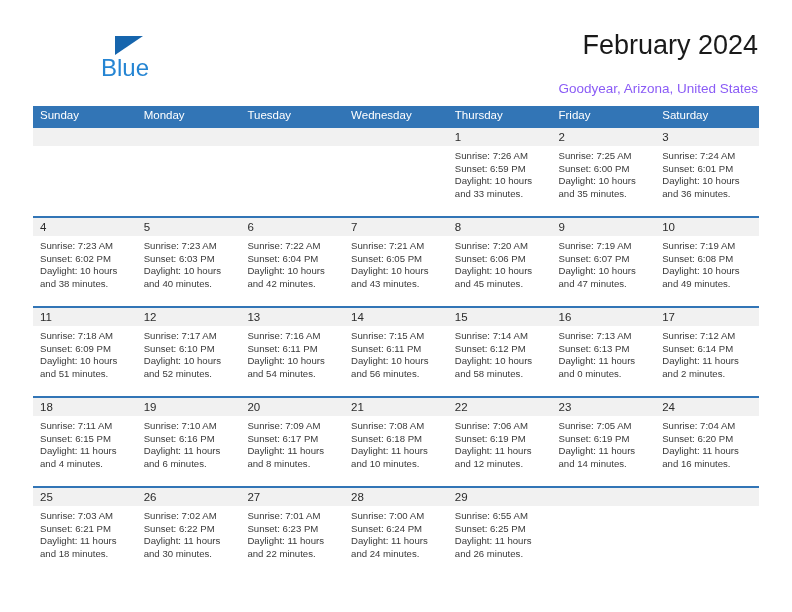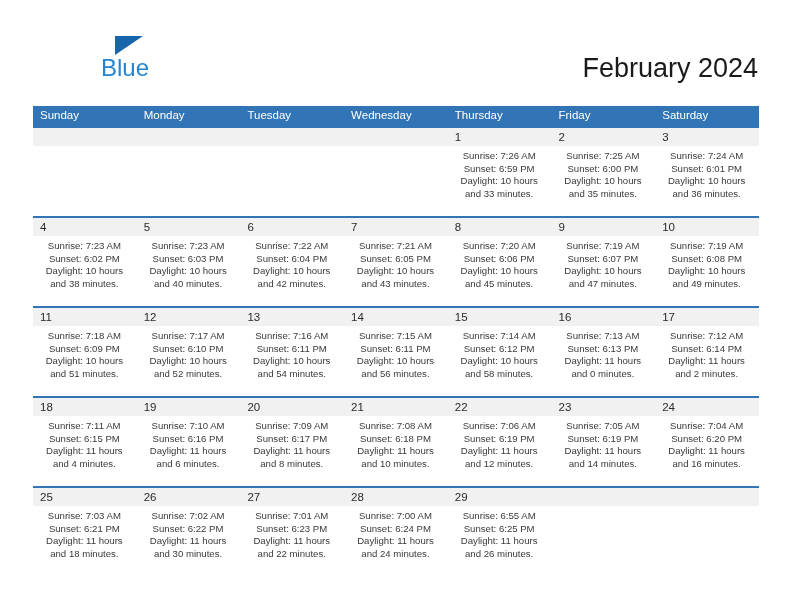--- a/index.html
+++ b/index.html
@@ -69,21 +69,20 @@
     position: absolute;
     right: 0;
     top: 0;
     text-align: right;
   }
   .month-title {
     font-size: 27px;
     color: #1a1a1a;
     line-height: 34px;
     white-space: nowrap;
-    margin-top: 23px;
   }
   .location-title {
     font-size: 13.5px;
     color: #8b5cf6;
     line-height: 20px;
     margin-top: 17px;
     white-space: nowrap;
   }
 
   
@@ -130,21 +129,20 @@
     line-height: 15px;
   }
   .daycell.empty .daynum-band {
     background: #f1f1f1;
   }
   .details {
     padding: 4px 8px 0 7px;
     font-size: 9.6px;
     line-height: 12.6px;
     color: #3a3a3a;
-    text-align: center;
   }
   .details div {
     white-space: normal;
   }
 </style>
 </head>
 <body>
 
 <div class="page">
 

